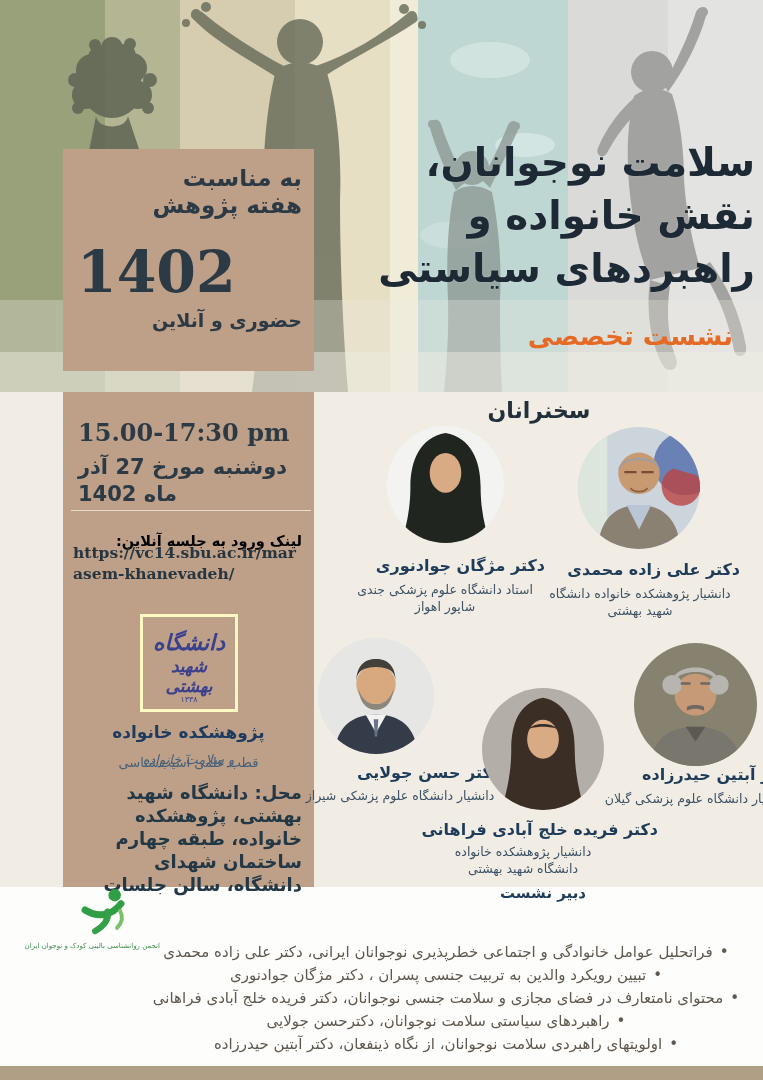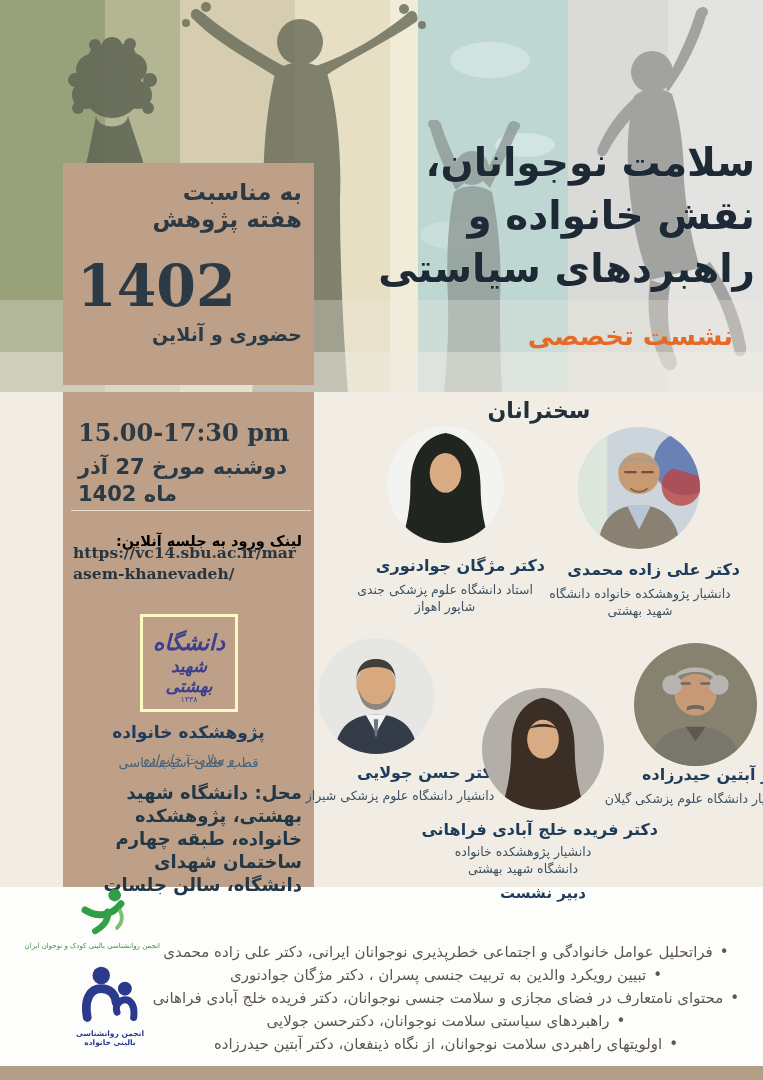--- a/index.html
+++ b/index.html
@@ -17,21 +17,21 @@
     text-shadow:0 0 2px rgba(255,255,255,.25);
   }
   .hero-subtitle{
     position:absolute;top:321px;right:30px;direction:rtl;
     font-size:26px;font-weight:bold;color:#e56a26;
   }
   
   .speakers-bg{position:absolute;left:0;top:392px;width:763px;height:495px;background:#f1ede4;}
   
   .tanbox{position:absolute;left:63px;width:251px;background:#bda087;}
-  .box-occasion{top:149px;height:222px;margin-top:14px;}
+  .box-occasion{top:149px;height:222px;}
   .occ-line{direction:rtl;text-align:right;padding:0 12px;font-size:23px;font-weight:bold;color:#2c3a46;line-height:27px;}
   .occ-line:first-child{padding-top:16px;}
   .occ-year{font-family:"DejaVu Serif","Liberation Serif",serif;font-size:57px;font-weight:bold;color:#2c3a46;line-height:1;margin-top:24px;padding-left:14px;text-align:left;}
   .occ-mode{direction:rtl;text-align:right;padding:0 12px;font-size:19px;font-weight:bold;color:#2c3a46;margin-top:9px;}
   .box-info{top:392px;height:495px;}
   .info-time{position:absolute;top:26px;left:15px;font-family:"DejaVu Serif","Liberation Serif",serif;font-size:24px;font-weight:bold;color:#2c3a46;}
   .info-date{position:absolute;top:62px;left:15px;right:13px;direction:rtl;text-align:left;font-size:21px;font-weight:bold;color:#2c3a46;line-height:27px;}
   .info-divider{position:absolute;top:118px;left:8px;right:3px;height:1px;background:#e8dfcd;}
   .info-link-label{position:absolute;top:141px;right:12px;direction:rtl;font-size:14.5px;font-weight:bold;color:#000000;}
   .info-url{position:absolute;top:151px;left:10px;right:8px;font-family:"DejaVu Serif","Liberation Serif",serif;font-size:15.5px;font-weight:bold;color:#273540;word-break:break-all;line-height:1.35;}
@@ -266,28 +266,16 @@
 
   <div class="assoc-green">
     <svg viewBox="0 0 100 60">
       <circle cx="56" cy="11" r="8" fill="#2f9e44"></circle>
       <path d="M18,30 C34,40 52,38 64,22" stroke="#2f9e44" stroke-width="9" fill="none" stroke-linecap="round"></path>
       <path d="M47,32 C49,42 41,51 31,57" stroke="#35a04a" stroke-width="8" fill="none" stroke-linecap="round"></path>
       <path d="M63,31 C67,39 65,47 59,53" stroke="#7cc06e" stroke-width="5" fill="none" stroke-linecap="round"></path>
     </svg>
     <div class="assoc-green-caption">انجمن روانشناسی بالینی کودک و نوجوان ایران</div>
   </div>
-  <div class="assoc-blue">
-    <svg viewBox="0 0 80 64">
-      <circle cx="30" cy="12" r="10" fill="#2b3a8c"></circle>
-      <path d="M14,60 C10,38 18,27 30,27 C40,27 46,33 47,43" stroke="#2b3a8c" stroke-width="10" fill="none" stroke-linecap="round"></path>
-      <circle cx="57" cy="27" r="8" fill="#2b3a8c"></circle>
-      <path d="M67,60 C69,46 63,38 55,40 C48,42 46,48 48,54" stroke="#2b3a8c" stroke-width="8" fill="none" stroke-linecap="round"></path>
-    </svg>
-    <div class="assoc-blue-caption">
-      <div>انجمن روانشناسی</div>
-      <div>بالینی خانواده</div>
-    </div>
-  </div>
 
   <div class="bottom-bar"></div>
 
 </div>
 
 </body></html>

